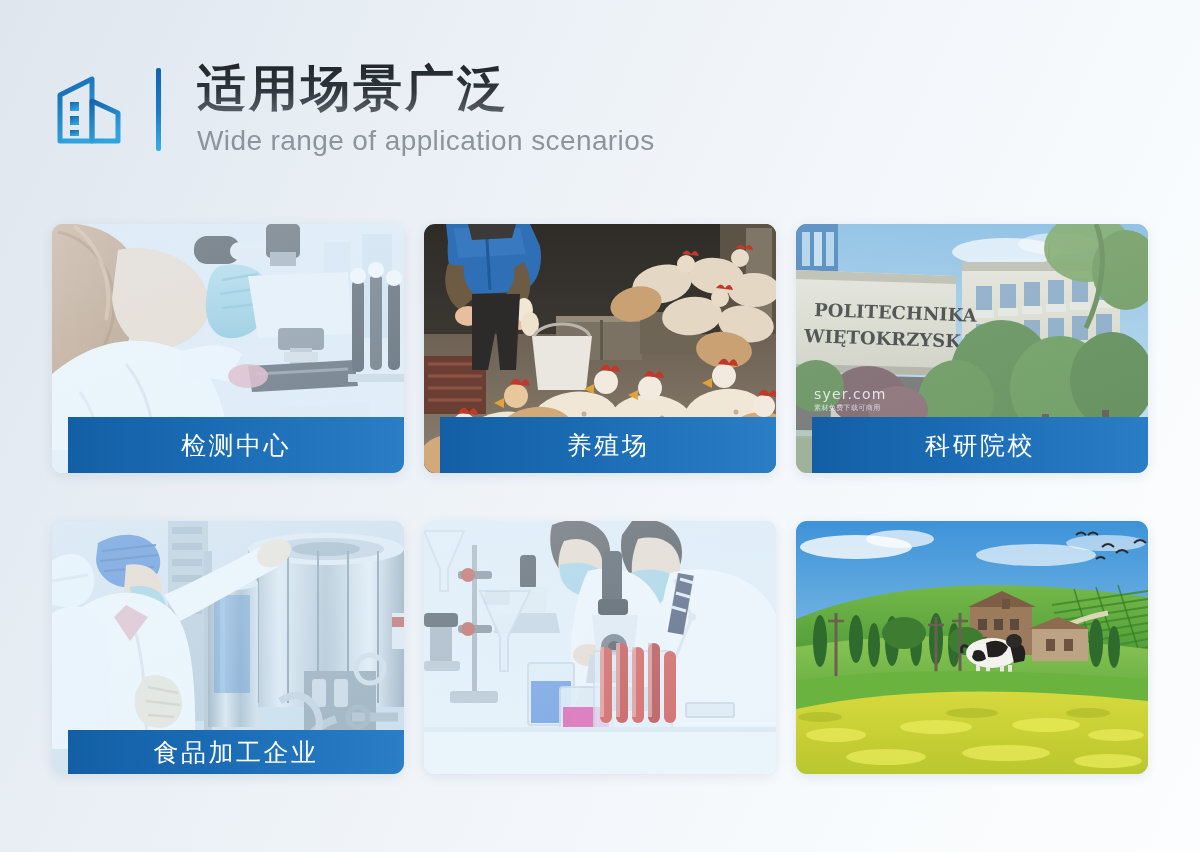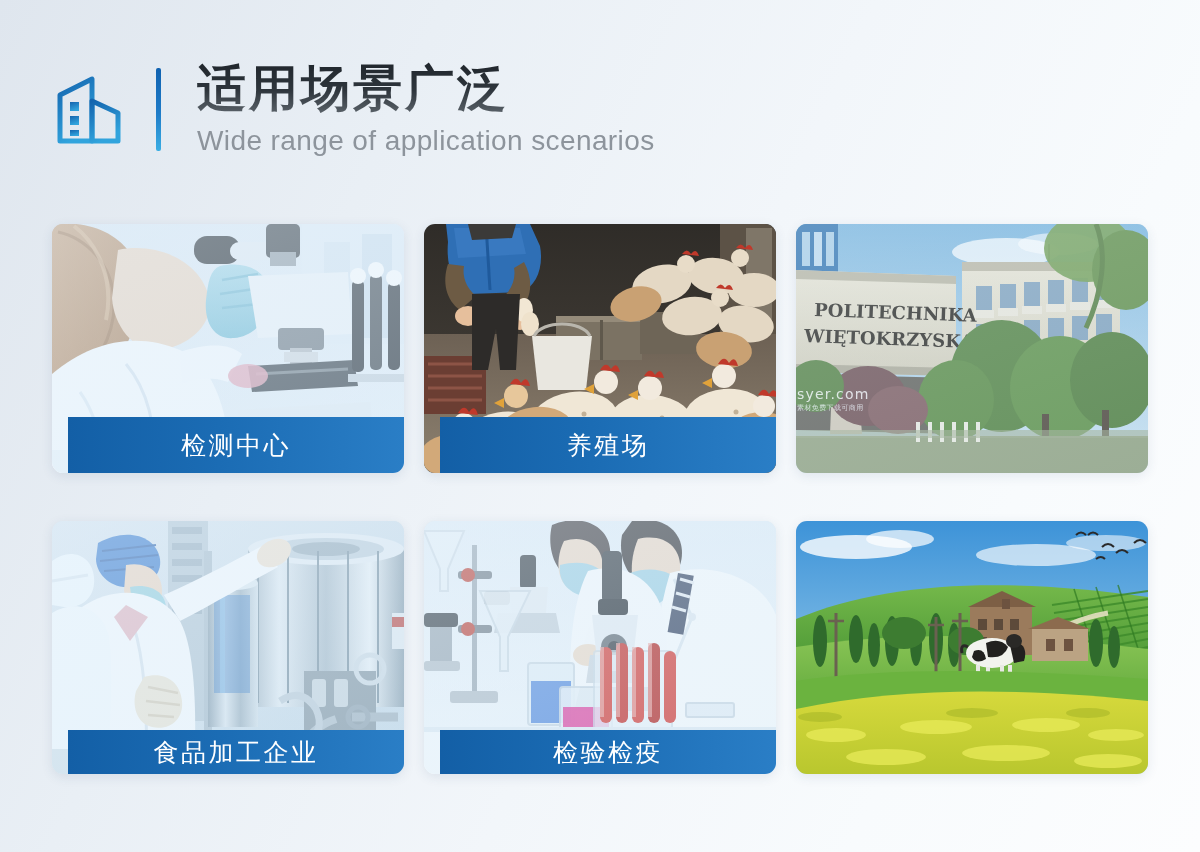--- a/index.html
+++ b/index.html
@@ -42,21 +42,21 @@
   .wash.cool{background:linear-gradient(160deg,rgba(222,238,250,.50),rgba(200,226,244,.34));}
   .wash.soft{background:linear-gradient(160deg,rgba(226,240,250,.30),rgba(208,230,246,.20));}
   .wash.none{background:rgba(255,255,255,0);}
   .label{
     position:absolute;left:16px;right:0;bottom:0;height:56px;
     display:flex;align-items:center;justify-content:center;
     background:linear-gradient(90deg,#135fa6 0%,#1b6cb4 45%,#2a7ec6 100%);
     color:#fff;font-size:25px;letter-spacing:2.5px;font-weight:400;
   }
   .row2 .label{height:44px;}
-  .watermark{position:absolute;left:1px;bottom:60px;pointer-events:none;}
+  .watermark{position:absolute;left:18px;bottom:60px;pointer-events:none;}
   .watermark .wm1{font-size:14px;color:rgba(245,250,255,.82);letter-spacing:1.2px;
     font-family:"DejaVu Sans",sans-serif;}
   .watermark .wm2{font-size:7px;color:rgba(240,248,255,.75);letter-spacing:.4px;margin-top:1px;}
 </style>
 </head>
 <body>
 
 <div class="page">
 
   <div class="header">
@@ -370,20 +370,21 @@
               <rect x="180" y="198" width="4" height="20"></rect>
           </g>
           <rect x="0" y="206" width="352" height="8" fill="#9aa98a" opacity=".6"></rect>
         </svg>
       </div>
       <div class="wash soft"></div>
       <div class="watermark">
         <div class="wm1">syer.com</div>
         <div class="wm2">素材免费下载可商用</div>
       </div>
+      <div class="label">科研院校</div>
     </div>
 
     <div class="card row2">
       <div class="photo">
         <svg viewBox="0 0 352 253" preserveAspectRatio="xMidYMid slice" xmlns="http://www.w3.org/2000/svg">
           <defs>
             <linearGradient id="c4bg" x1="0" y1="0" x2="1" y2="1">
               <stop offset="0" stop-color="#dde8f1"></stop>
                 <stop offset="1" stop-color="#c9dbe8"></stop>
             </linearGradient>
@@ -550,21 +551,20 @@
               <rect x="224" y="122" width="4" height="74"></rect>
           </g>
 
           <rect x="262" y="182" width="48" height="14" rx="2" fill="#eaf1f7" stroke="#cfdae3" stroke-width="2"></rect>
 
           <rect x="0" y="206" width="352" height="47" fill="#fbfdfe"></rect>
           <rect x="0" y="206" width="352" height="5" fill="#e4edf4"></rect>
         </svg>
       </div>
       <div class="wash cool"></div>
-      <div class="label">检验检疫</div>
     </div>
 
     <div class="card row2">
       <div class="photo">
         <svg viewBox="0 0 352 253" preserveAspectRatio="xMidYMid slice" xmlns="http://www.w3.org/2000/svg">
           <defs>
             <linearGradient id="c6sky" x1="0" y1="0" x2="0" y2="1">
               <stop offset="0" stop-color="#3d93d8"></stop>
                 <stop offset="1" stop-color="#b4dcf0"></stop>
             </linearGradient>

